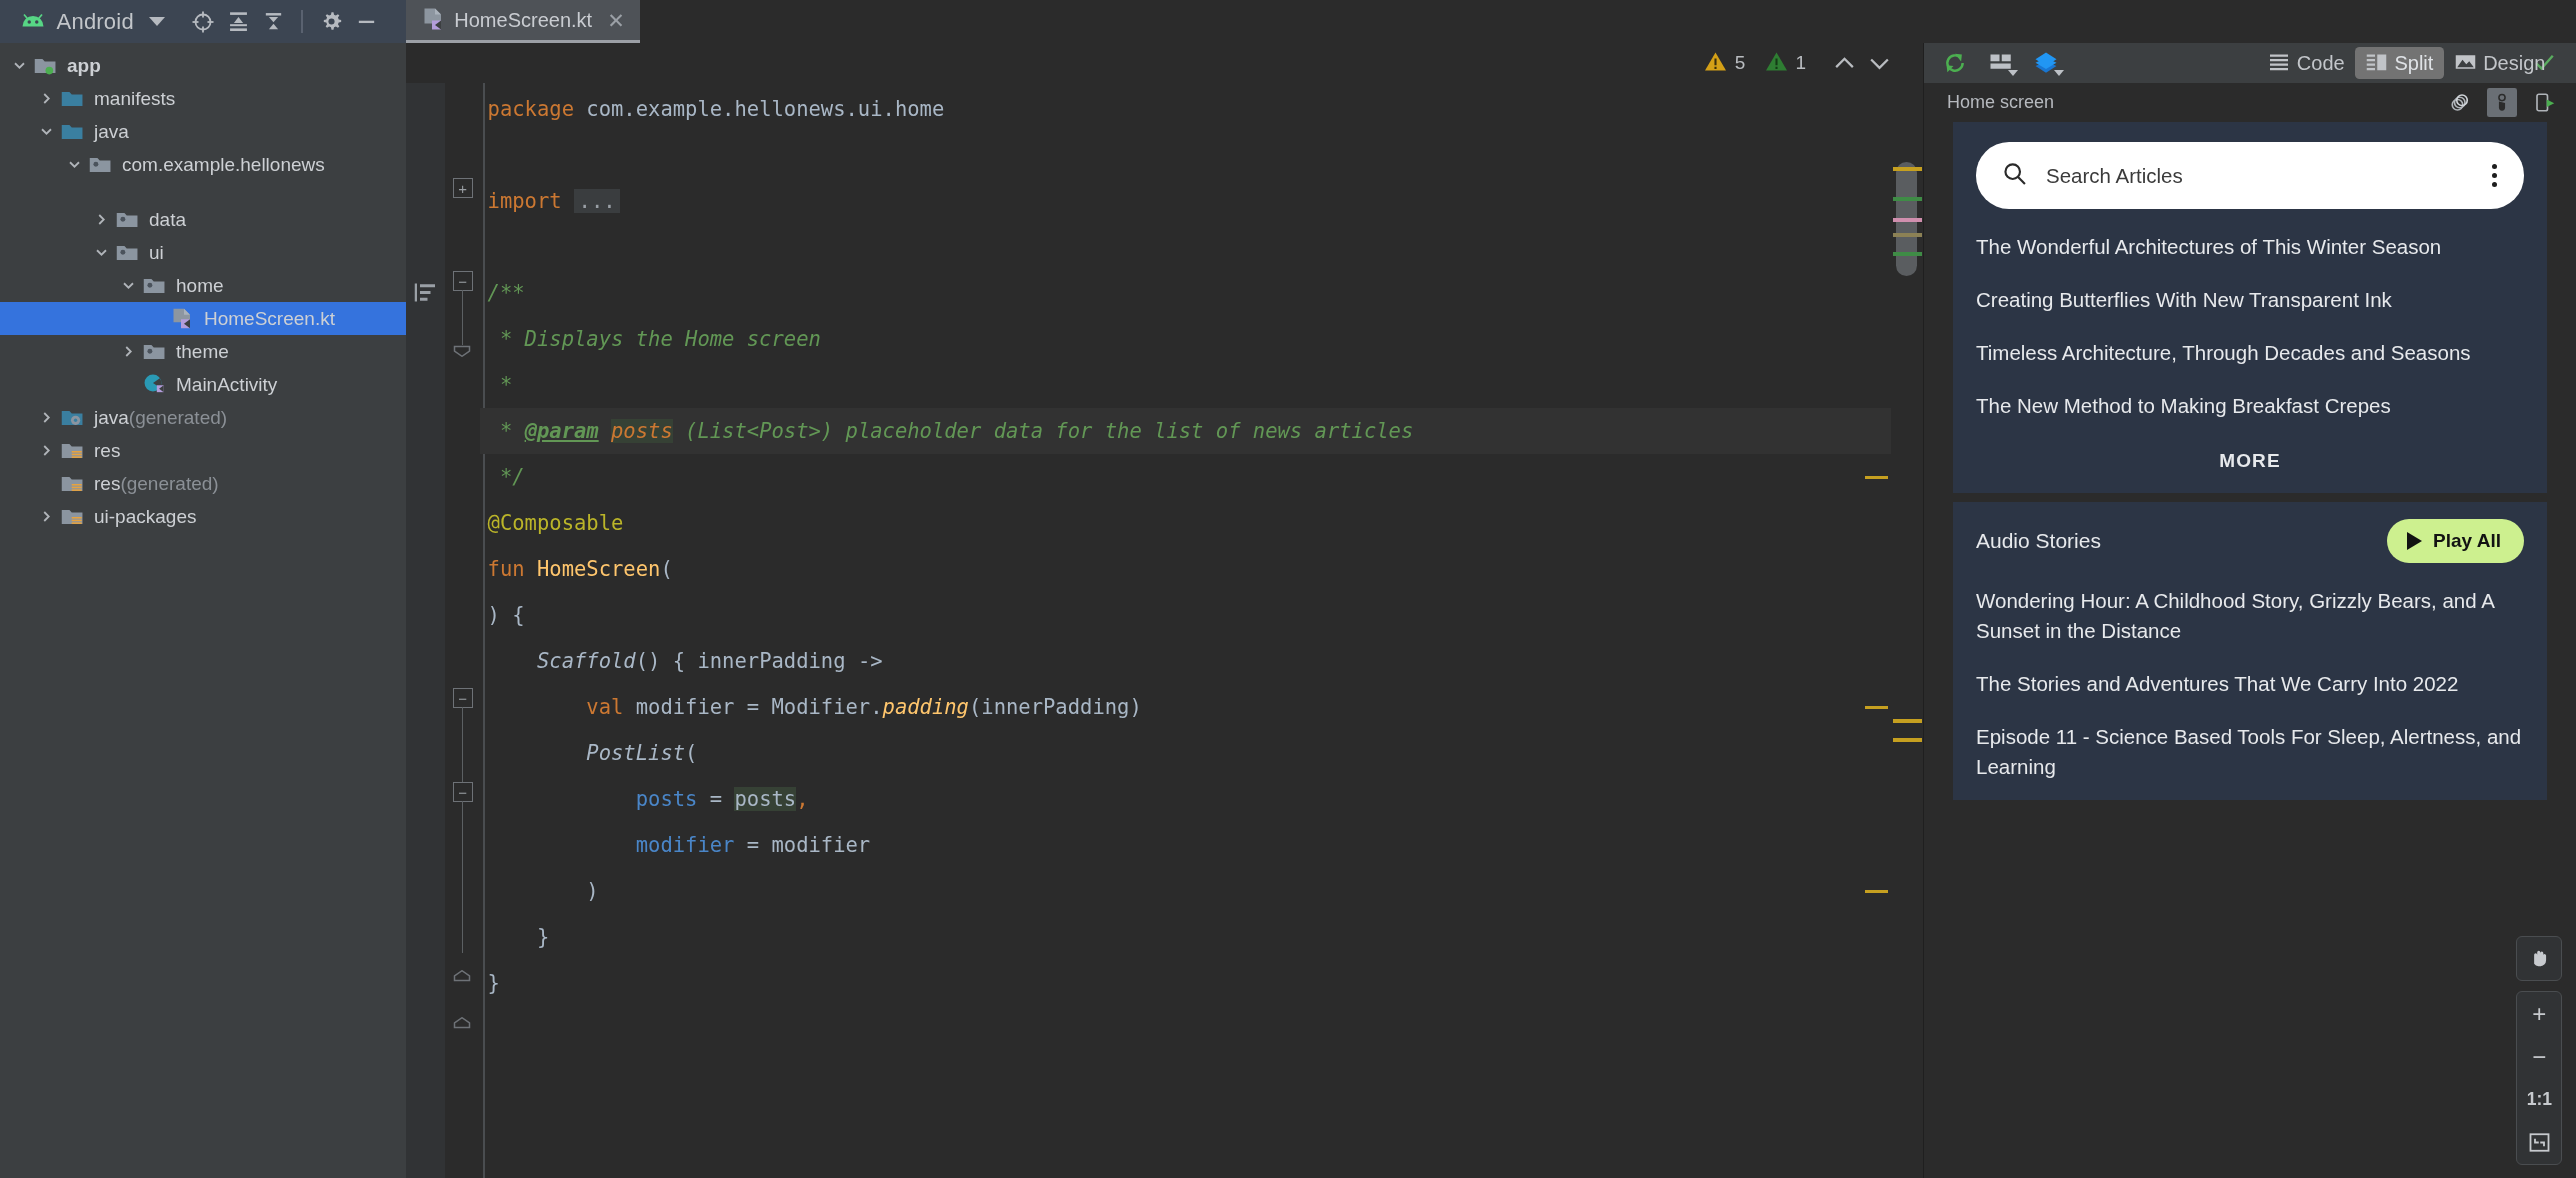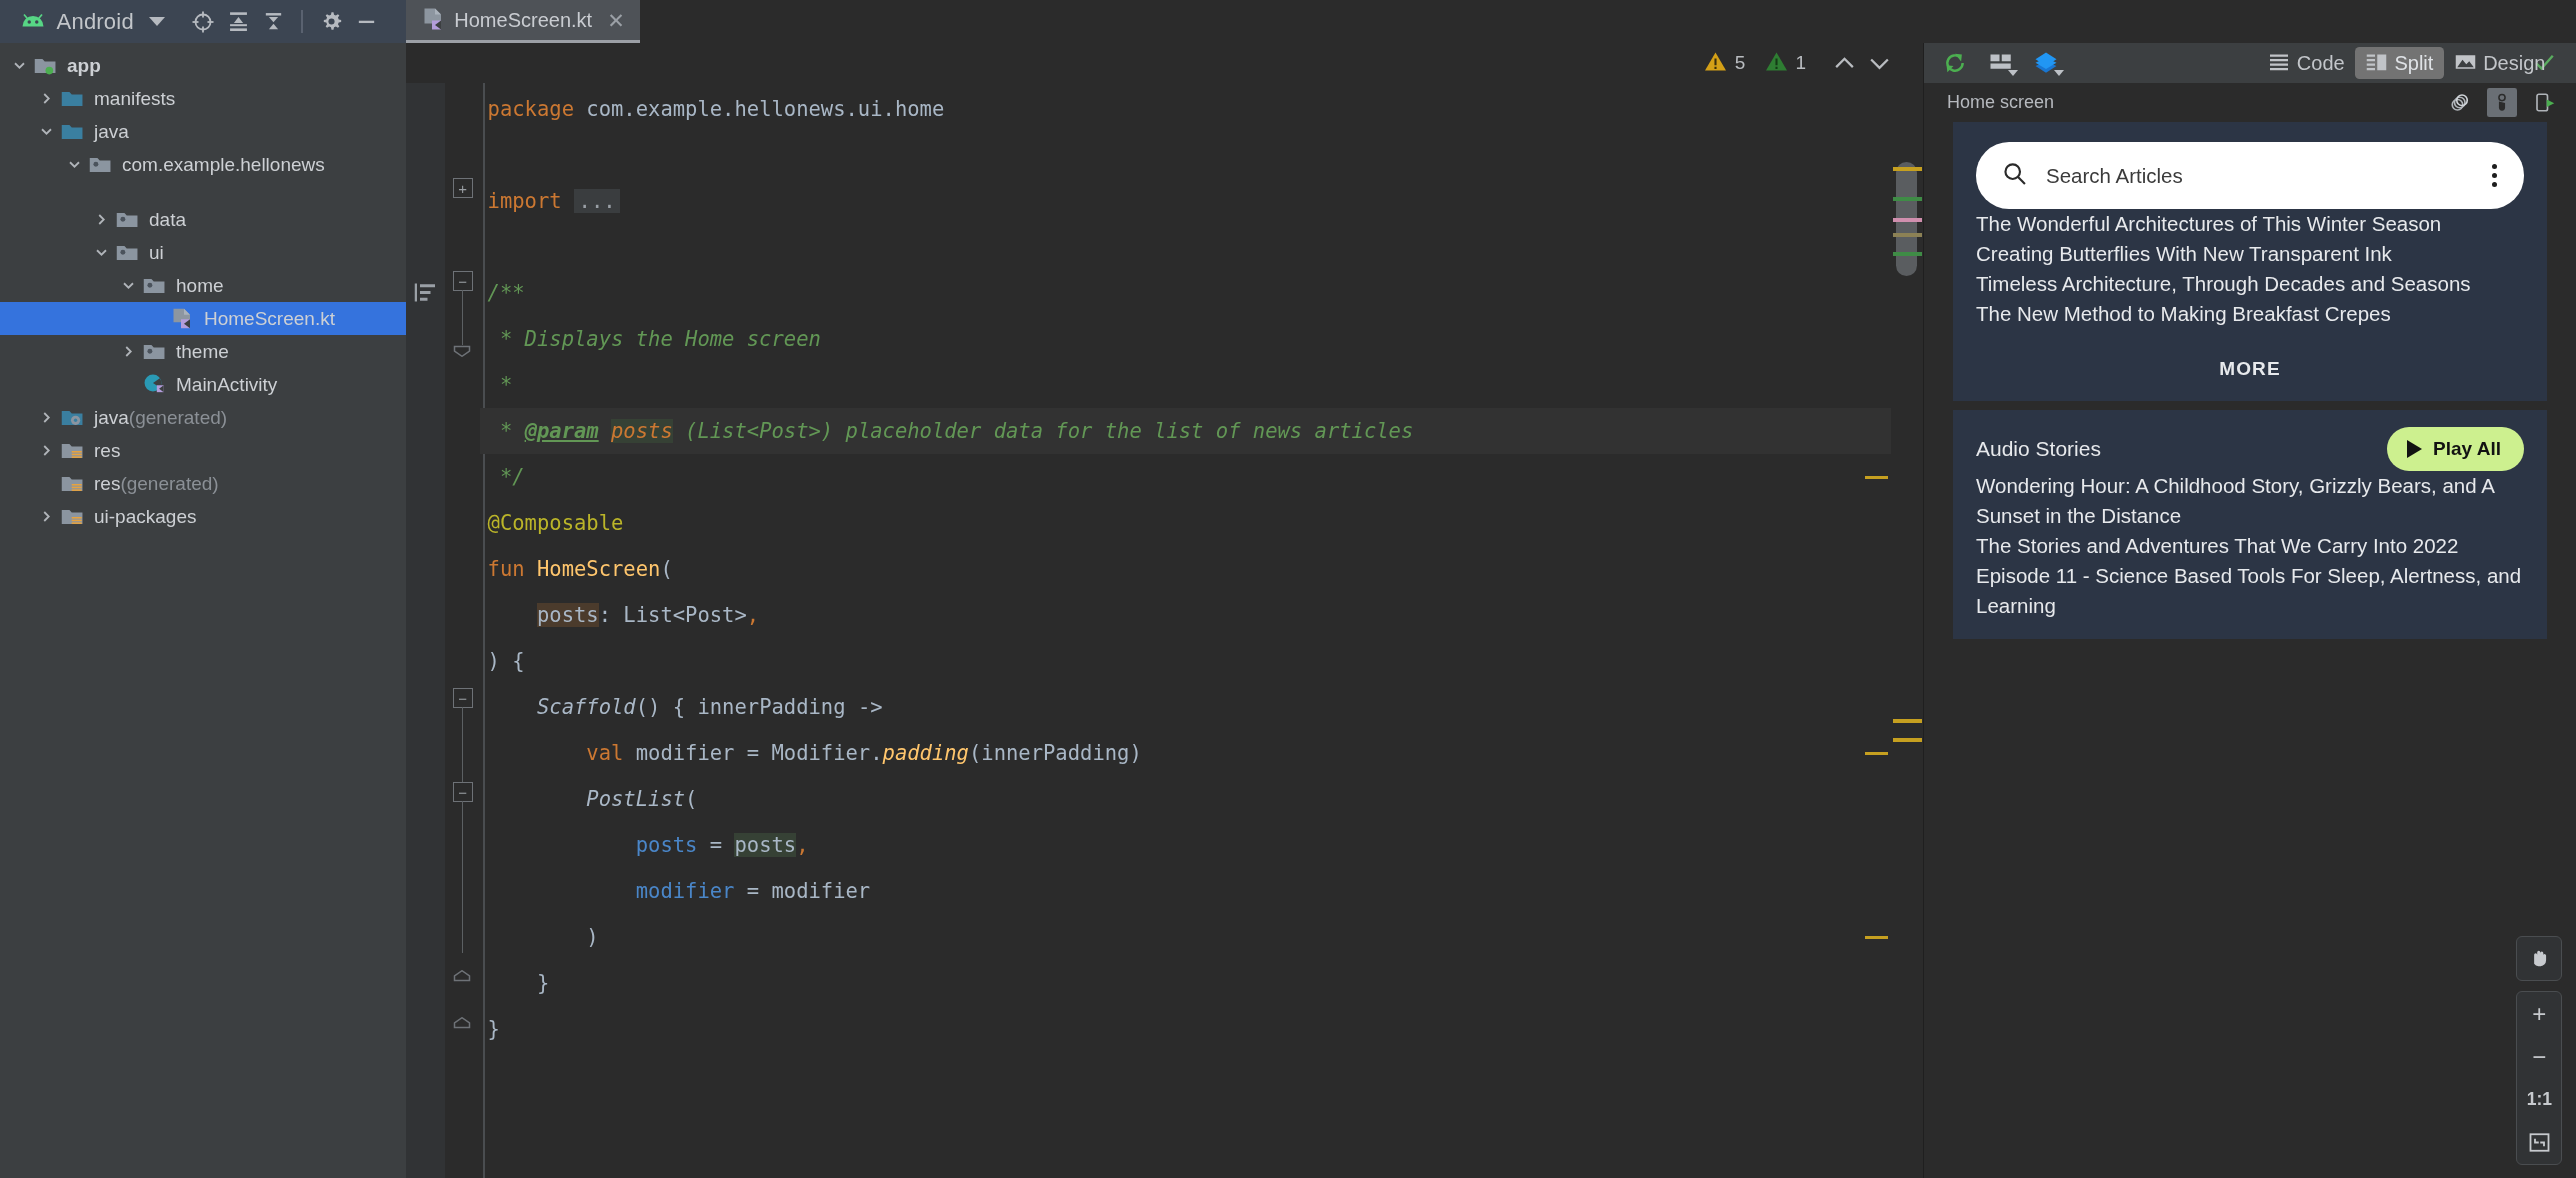--- a/index.html
+++ b/index.html
@@ -163,20 +163,21 @@
   .searchbar {
     background: #ffffff; border-radius: 33px; height: 67px;
     display: flex; align-items: center; padding: 0 21px 0 26px; gap: 18px;
   }
   .search-ph { flex: 1; color: #3b3b3b; font-size: 20.5px; }
   .kebab { display: flex; flex-direction: column; gap: 3.8px; align-items:center; padding: 3px 6px; cursor: pointer; }
   .kebab i { width: 5.3px; height: 5.3px; border-radius: 50%; background: #1e1e1e; display: block; }
 
   .article {
     color: #e7e9ec; font-size: 20.5px; line-height: 30px;
+    margin-top: 23px;
   }
   .more-row { text-align: center; margin-top: 29px; margin-bottom: 3px; }
   .more-btn { color: #e7e9ec; font-size: 19px; font-weight: bold; letter-spacing: 1.1px; cursor: pointer; }
 
   .audio-head { display: flex; align-items: center; }
   .audio-title { color: #e7e9ec; font-size: 21px; flex: 1; }
   .play-all {
     background: #cdf08f; border-radius: 23px; height: 44px;
     display: flex; align-items: center; gap: 10.6px; padding: 0 23px 0 20px;
     color: #121212; font-size: 19px; font-weight: bold; cursor: pointer;
@@ -583,21 +584,20 @@
           <div class="cl"></div>
           <div class="cl"><span class="kw">import</span><span class="plain"> </span><span class="plain" style="background:#3a3d3f;padding:0 4.6px;color:#9aa0a6;">...</span></div>
           <div class="cl"></div>
           <div class="cl"><span class="cmt">/**</span></div>
           <div class="cl"><span class="cmt"> * Displays the Home screen</span></div>
           <div class="cl"><span class="cmt"> *</span></div>
           <div class="cl hl"><span class="cmt"> * </span><span class="cmt-tag">@param</span><span class="cmt"> </span><span class="prm">posts</span><span class="cmt"> (List&lt;Post&gt;) placeholder data for the list of news articles</span><span class="linemark" style="right:3px;"><span class="dash-warn"></span></span></div>
           <div class="cl"><span class="cmt"> */</span></div>
           <div class="cl"><span class="ann">@Composable</span></div>
           <div class="cl"><span class="kw">fun</span><span class="plain"> </span><span class="kw2">HomeScreen</span><span class="plain">(</span></div>
-          <div class="cl"><span class="plain">    </span><span class="plain hl-brn">posts</span><span class="plain">: List&lt;Post&gt;</span><span class="kw">,</span></div>
           <div class="cl"><span class="plain">) {</span></div>
           <div class="cl"><span class="plain">    </span><span class="plain ital">Scaffold</span><span class="plain">() { innerPadding -&gt;</span><span class="linemark" style="right:3px;"><span class="dash-warn"></span></span></div>
           <div class="cl"><span class="plain">        </span><span class="kw">val</span><span class="plain"> modifier = Modifier.</span><span class="kw2 ital">padding</span><span class="plain">(innerPadding)</span></div>
           <div class="cl"><span class="plain">        </span><span class="plain ital">PostList</span><span class="plain">(</span></div>
           <div class="cl"><span class="plain">            </span><span class="named">posts</span><span class="plain"> = </span><span class="plain hl-grn">posts</span><span class="kw">,</span></div>
           <div class="cl"><span class="plain">            </span><span class="named">modifier</span><span class="plain"> = modifier</span><span class="linemark" style="right:3px;"><span class="dash-warn"></span></span></div>
           <div class="cl"><span class="plain">        )</span></div>
           <div class="cl"><span class="plain">    }</span></div>
           <div class="cl"><span class="plain">}</span></div>
         </div>

